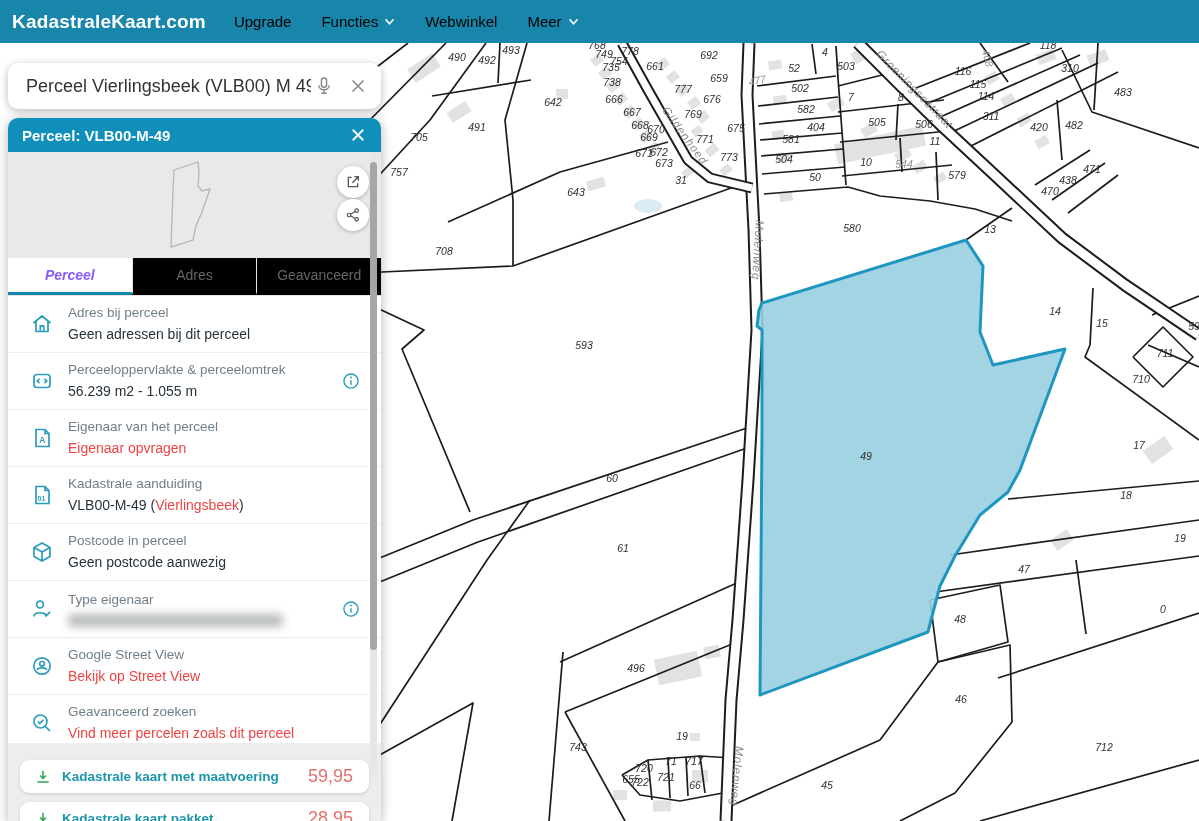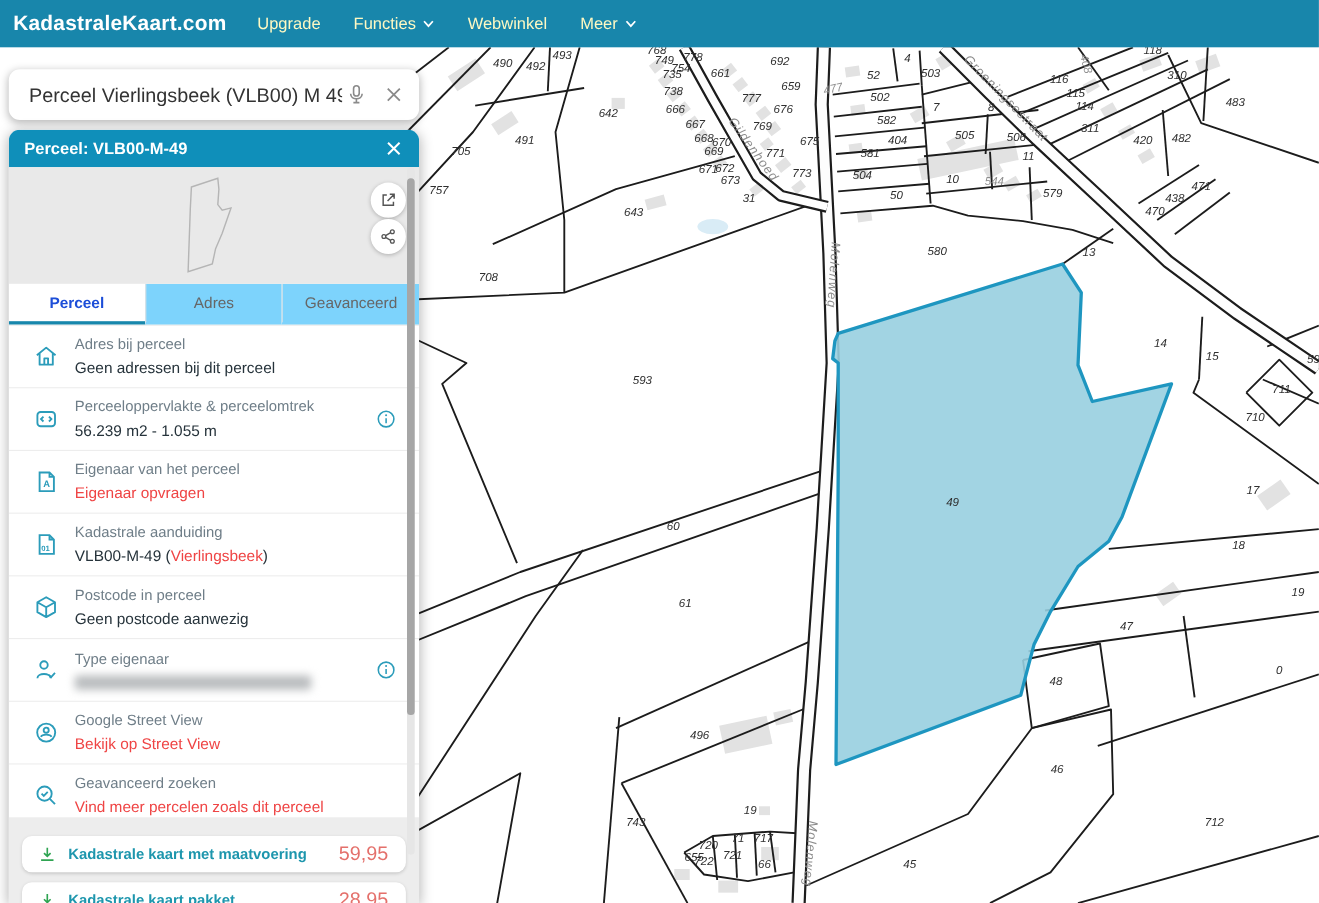--- a/index.html
+++ b/index.html
@@ -3,45 +3,45 @@
 <meta charset="utf-8">
 <style>
   html,body{margin:0;padding:0;}
   body{width:1199px;height:821px;overflow:hidden;position:relative;background:#fff;
        font-family:"Liberation Sans","DejaVu Sans",sans-serif;}
   
   .topbar{position:absolute;left:0;top:0;width:1199px;height:43px;background:#1886ab;
           display:flex;align-items:center;z-index:30;}
   .logo{color:#fff;font-weight:bold;font-size:19px;margin-left:12px;letter-spacing:.2px;}
   .nav{display:flex;align-items:center;margin-left:28px;gap:30px;}
-  .nav-item{color:#fef9c3;font-size:15px;display:flex;align-items:center;gap:6px;cursor:pointer;}
+  .nav-item{color:#000000;font-size:15px;display:flex;align-items:center;gap:6px;cursor:pointer;}
   .chev{width:11px;height:8px;}
   
   .searchbar{position:absolute;left:8px;top:63px;width:373px;height:46px;background:#fff;
              border-radius:10px;box-shadow:0 2px 8px rgba(0,0,0,.28);z-index:40;
              display:flex;align-items:center;}
   .searchbar input{border:none;outline:none;flex:1;margin-left:16px;font-size:18px;color:#333;
                    font-family:inherit;background:transparent;}
   .sb-ic{width:22px;height:22px;margin-right:12px;flex:0 0 auto;cursor:pointer;}
   
   .panel{position:absolute;left:8px;top:118px;width:373px;height:703px;background:#fff;
          border-radius:10px 10px 0 0;box-shadow:0 2px 12px rgba(0,0,0,.3);z-index:40;overflow:hidden;}
   .phead{height:34px;background:#0f8fba;display:flex;align-items:center;color:#fff;}
   .phead .ptitle{font-size:15px;font-weight:bold;margin-left:14px;flex:1;}
   .phead .pclose{width:18px;height:18px;margin-right:14px;cursor:pointer;}
   .preview{height:106px;background:#e9e9e9;position:relative;}
   .preview svg.shape{position:absolute;left:150px;top:8px;}
   .pv-btn{position:absolute;width:32px;height:32px;border-radius:50%;background:#fff;
           box-shadow:0 1px 4px rgba(0,0,0,.25);display:flex;align-items:center;justify-content:center;cursor:pointer;}
   .tabs{height:37px;display:flex;border-bottom:1px solid #e4e4e4;}
   .tab{flex:1;display:flex;align-items:center;justify-content:center;font-size:14px;
-       background:#7dd3fc;color:#666;border-left:1px solid #e4e4e4;cursor:pointer;
+       background:#000000;color:#666;border-left:1px solid #e4e4e4;cursor:pointer;
        border-bottom:3px solid transparent;box-sizing:border-box;}
   .tab:first-child{border-left:none;}
-  .tab.active{background:#fff;color:#1d4ed8;font-weight:bold;border-bottom:3px solid #1787ac;}
+  .tab.active{background:#fff;color:#8b5cf6;font-weight:bold;border-bottom:3px solid #1787ac;font-style:italic;}
   .rows{position:relative;}
   .prow{height:56px;display:flex;align-items:center;border-top:1px solid #ededed;position:relative;}
   .prow:first-child{border-top:none;}
   .ricon{width:24px;height:24px;margin-left:22px;flex:0 0 auto;}
   .rtext{margin-left:14px;line-height:1.35;}
   .rtitle{font-size:13.5px;color:#6f7e88;}
   .rvalue{font-size:14px;color:#26333b;margin-top:2px;}
   .rlink{color:#ef4444;cursor:pointer;}
   .blurbar{width:215px;height:13px;background:#b9bcbe;border-radius:3px;filter:blur(4px);margin-top:4px;}
   .info-btn{position:absolute;right:20px;top:50%;transform:translateY(-50%);width:20px;height:20px;cursor:pointer;}

